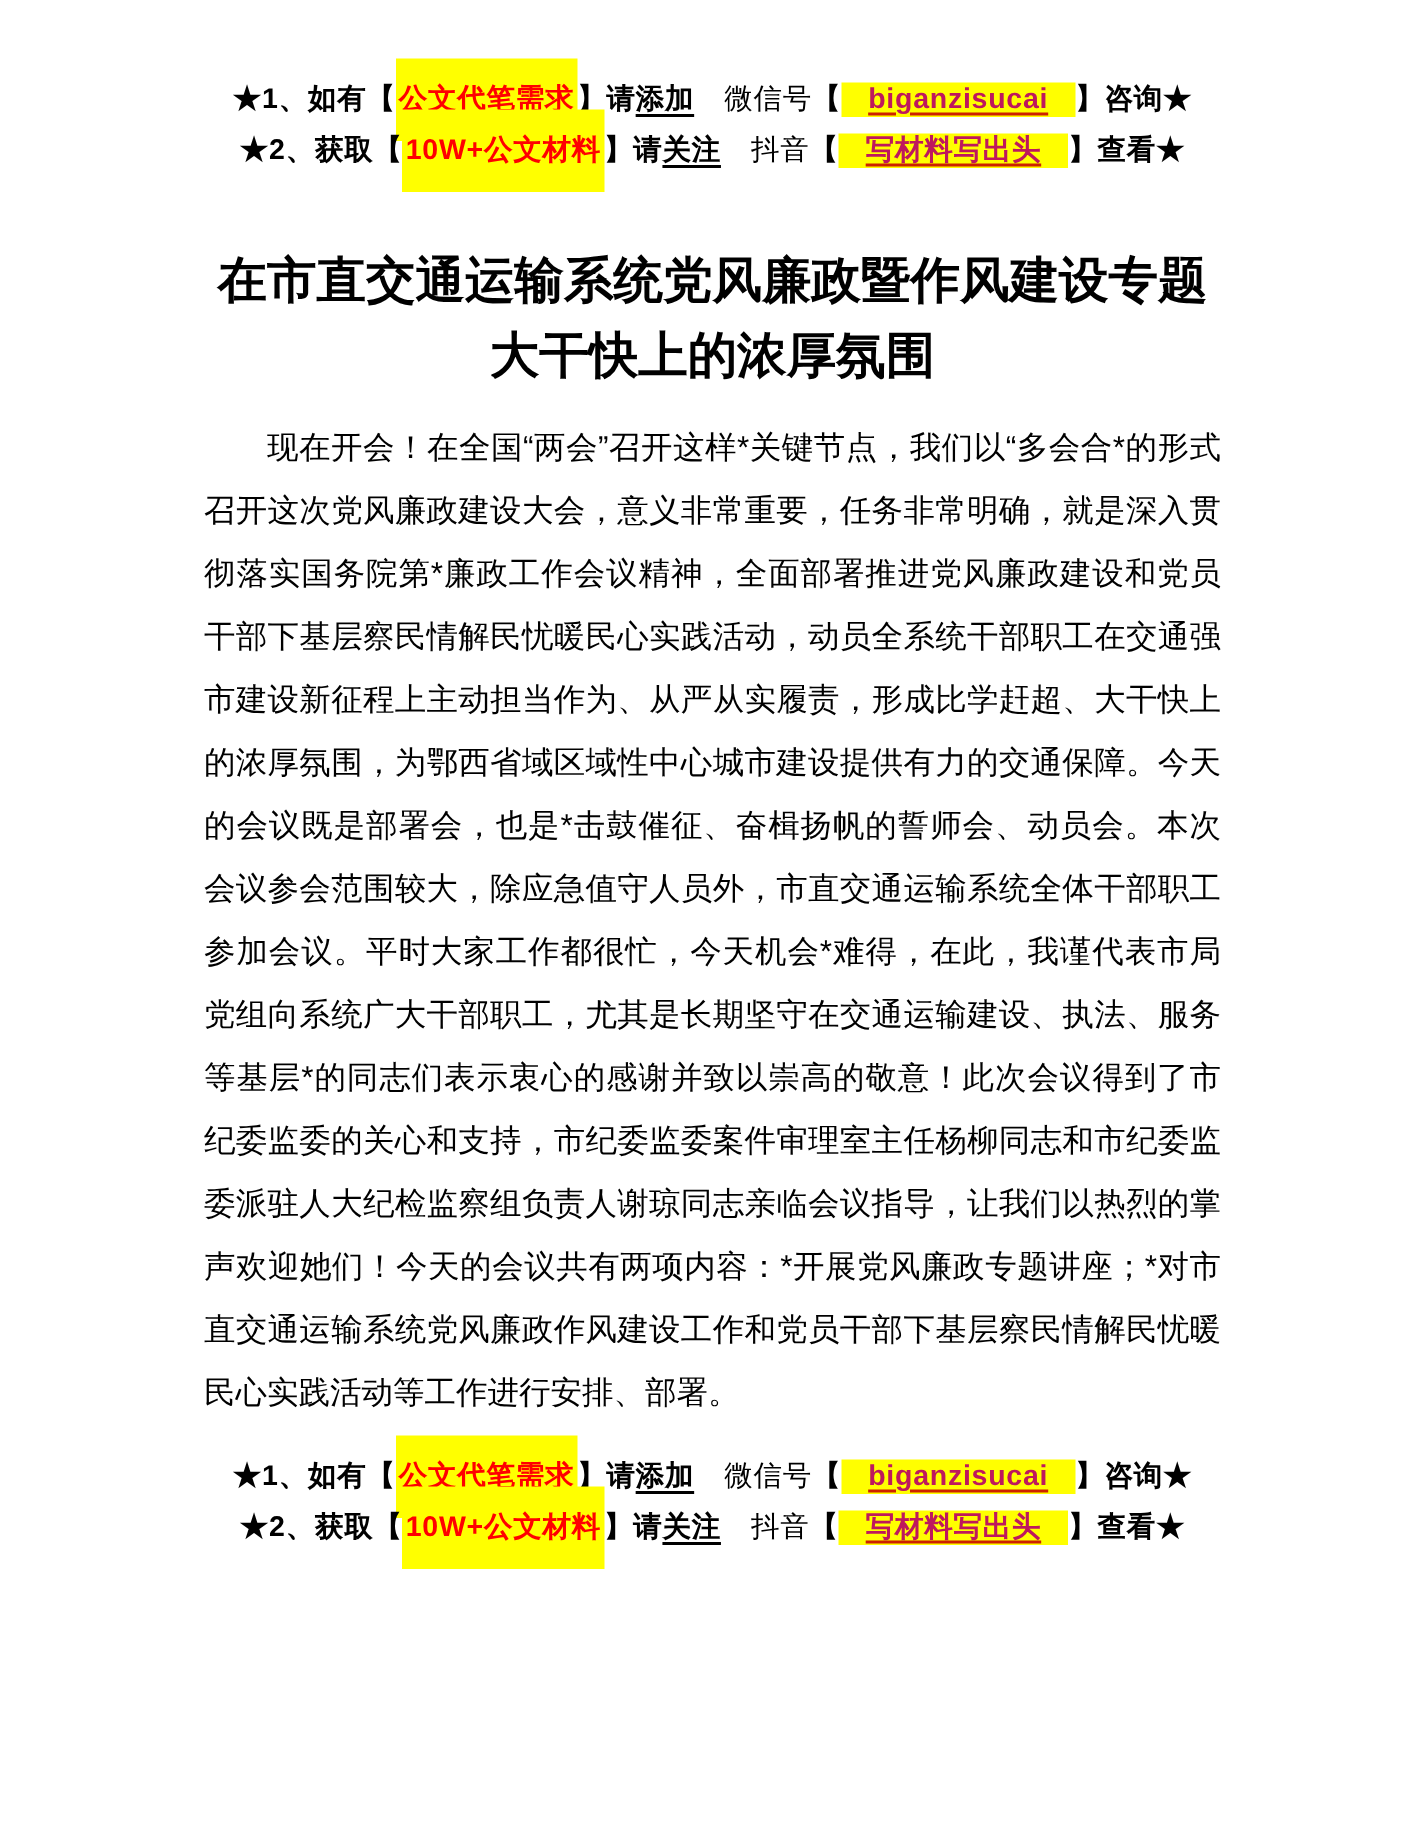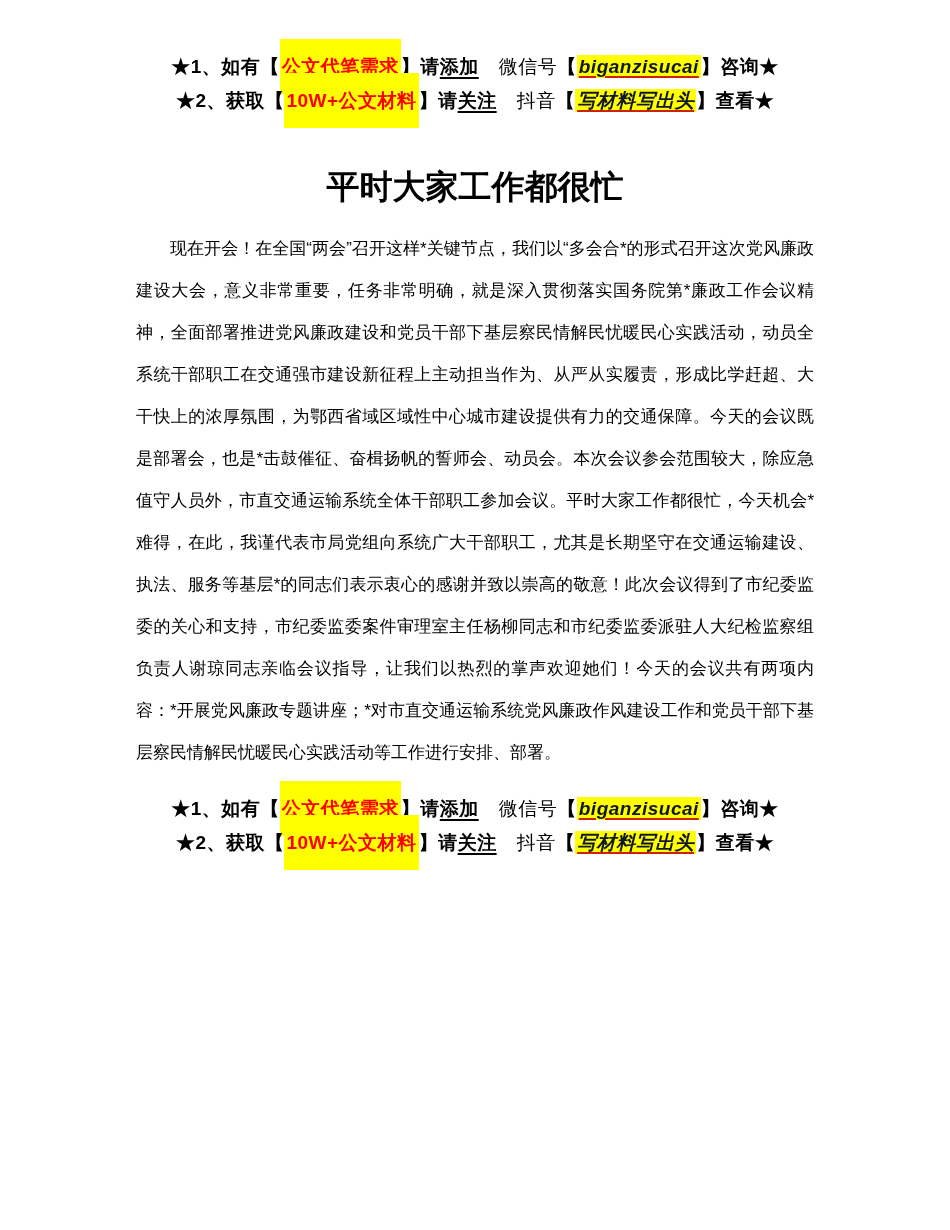--- a/index.html
+++ b/index.html
@@ -28,42 +28,41 @@
     color: #ff0000;
     background: #ffff00;
     padding: 17px 2px;
   }
   .ul-black {
     text-decoration: underline;
     text-decoration-thickness: 2px;
     text-underline-offset: 4px;
   }
   .hl-ul {
-    color: #0f172a;
+    color: #be185d;
     background: #ffff00;
-    padding: 1px 2px;
+    padding: 1px 18px;
     text-decoration: underline;
     text-decoration-thickness: 2px;
     text-underline-offset: 3px;
     text-decoration-color: #cc2200;
-    font-style: italic;
   }
   .w-normal { font-weight: 400; margin-left: 20px; }
   .doc-title {
     margin-top: 44px;
     text-align: center;
     font-size: 33px;
     font-weight: 700;
     line-height: 50px;
     color: #000000;
   }
   .body-text {
     width: 678px;
     margin: 16px auto 0 auto;
-    font-size: 17px;
+    font-size: 21px;
     line-height: 42px;
     text-align: justify;
     text-indent: 2em;
     color: #000000;
     font-weight: 400;
   }
 </style>
 </head>
 <body>
 
@@ -72,21 +71,22 @@
   <div class="notice notice-header">
     <div>
       <span>★1、如有【</span><span class="hl">公文代笔需求</span><span>】请</span><span class="ul-black">添加</span><span class="w-normal">微信号</span><span>【</span><span class="hl-ul">biganzisucai</span><span>】咨询★</span>
     </div>
     <div>
       <span>★2、获取【</span><span class="hl">10W+公文材料</span><span>】请</span><span class="ul-black">关注</span><span class="w-normal">抖音</span><span>【</span><span class="hl-ul">写材料写出头</span><span>】查看★</span>
     </div>
   </div>
 
   <h1 class="doc-title">
-    <div>平时大家工作都很忙</div>
+    <div>在市直交通运输系统党风廉政暨作风建设专题</div>
+    <div>大干快上的浓厚氛围</div>
   </h1>
 
   <p class="body-text">现在开会！在全国“两会”召开这样*关键节点，我们以“多会合*的形式召开这次党风廉政建设大会，意义非常重要，任务非常明确，就是深入贯彻落实国务院第*廉政工作会议精神，全面部署推进党风廉政建设和党员干部下基层察民情解民忧暖民心实践活动，动员全系统干部职工在交通强市建设新征程上主动担当作为、从严从实履责，形成比学赶超、大干快上的浓厚氛围，为鄂西省域区域性中心城市建设提供有力的交通保障。今天的会议既是部署会，也是*击鼓催征、奋楫扬帆的誓师会、动员会。本次会议参会范围较大，除应急值守人员外，市直交通运输系统全体干部职工参加会议。平时大家工作都很忙，今天机会*难得，在此，我谨代表市局党组向系统广大干部职工，尤其是长期坚守在交通运输建设、执法、服务等基层*的同志们表示衷心的感谢并致以崇高的敬意！此次会议得到了市纪委监委的关心和支持，市纪委监委案件审理室主任杨柳同志和市纪委监委派驻人大纪检监察组负责人谢琼同志亲临会议指导，让我们以热烈的掌声欢迎她们！今天的会议共有两项内容：*开展党风廉政专题讲座；*对市直交通运输系统党风廉政作风建设工作和党员干部下基层察民情解民忧暖民心实践活动等工作进行安排、部署。</p>
 
   <div class="notice notice-footer">
     <div>
       <span>★1、如有【</span><span class="hl">公文代笔需求</span><span>】请</span><span class="ul-black">添加</span><span class="w-normal">微信号</span><span>【</span><span class="hl-ul">biganzisucai</span><span>】咨询★</span>
     </div>
     <div>
       <span>★2、获取【</span><span class="hl">10W+公文材料</span><span>】请</span><span class="ul-black">关注</span><span class="w-normal">抖音</span><span>【</span><span class="hl-ul">写材料写出头</span><span>】查看★</span>

